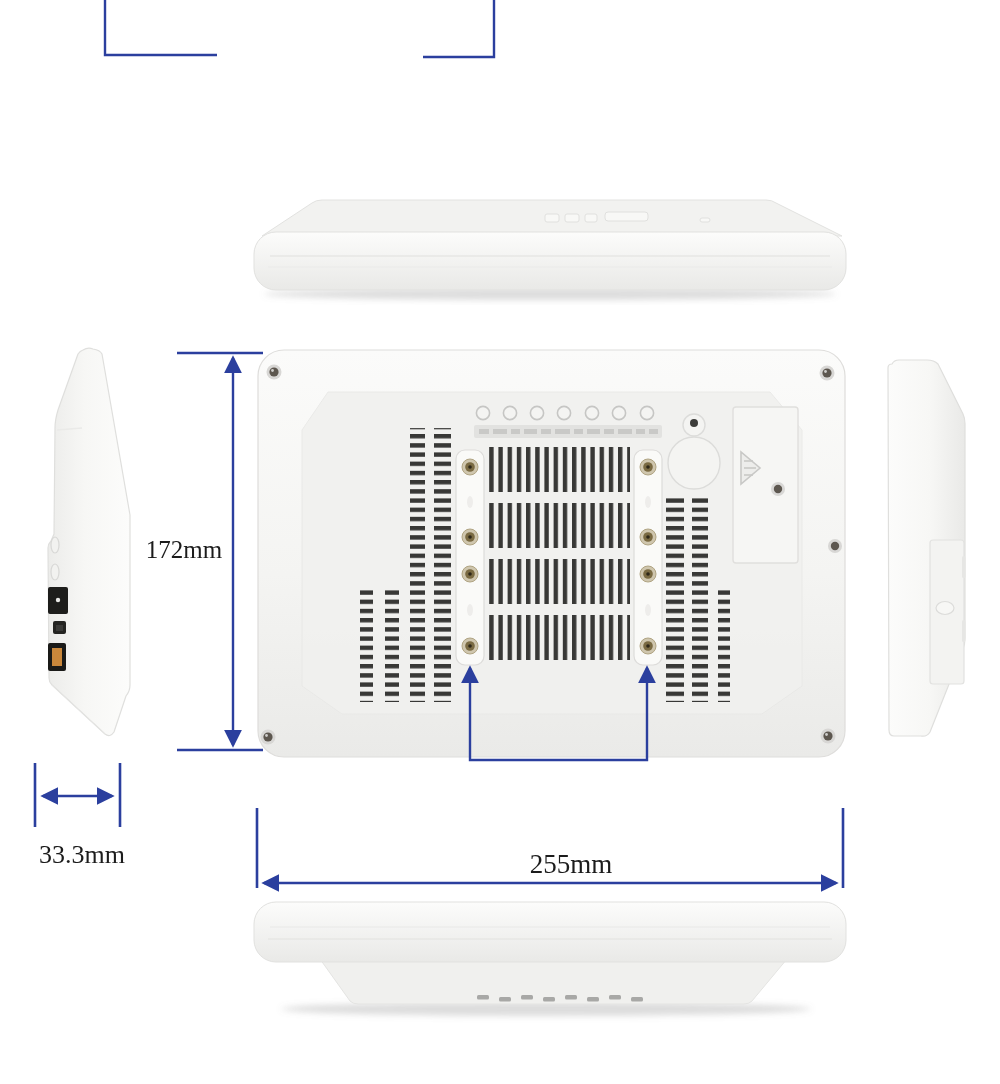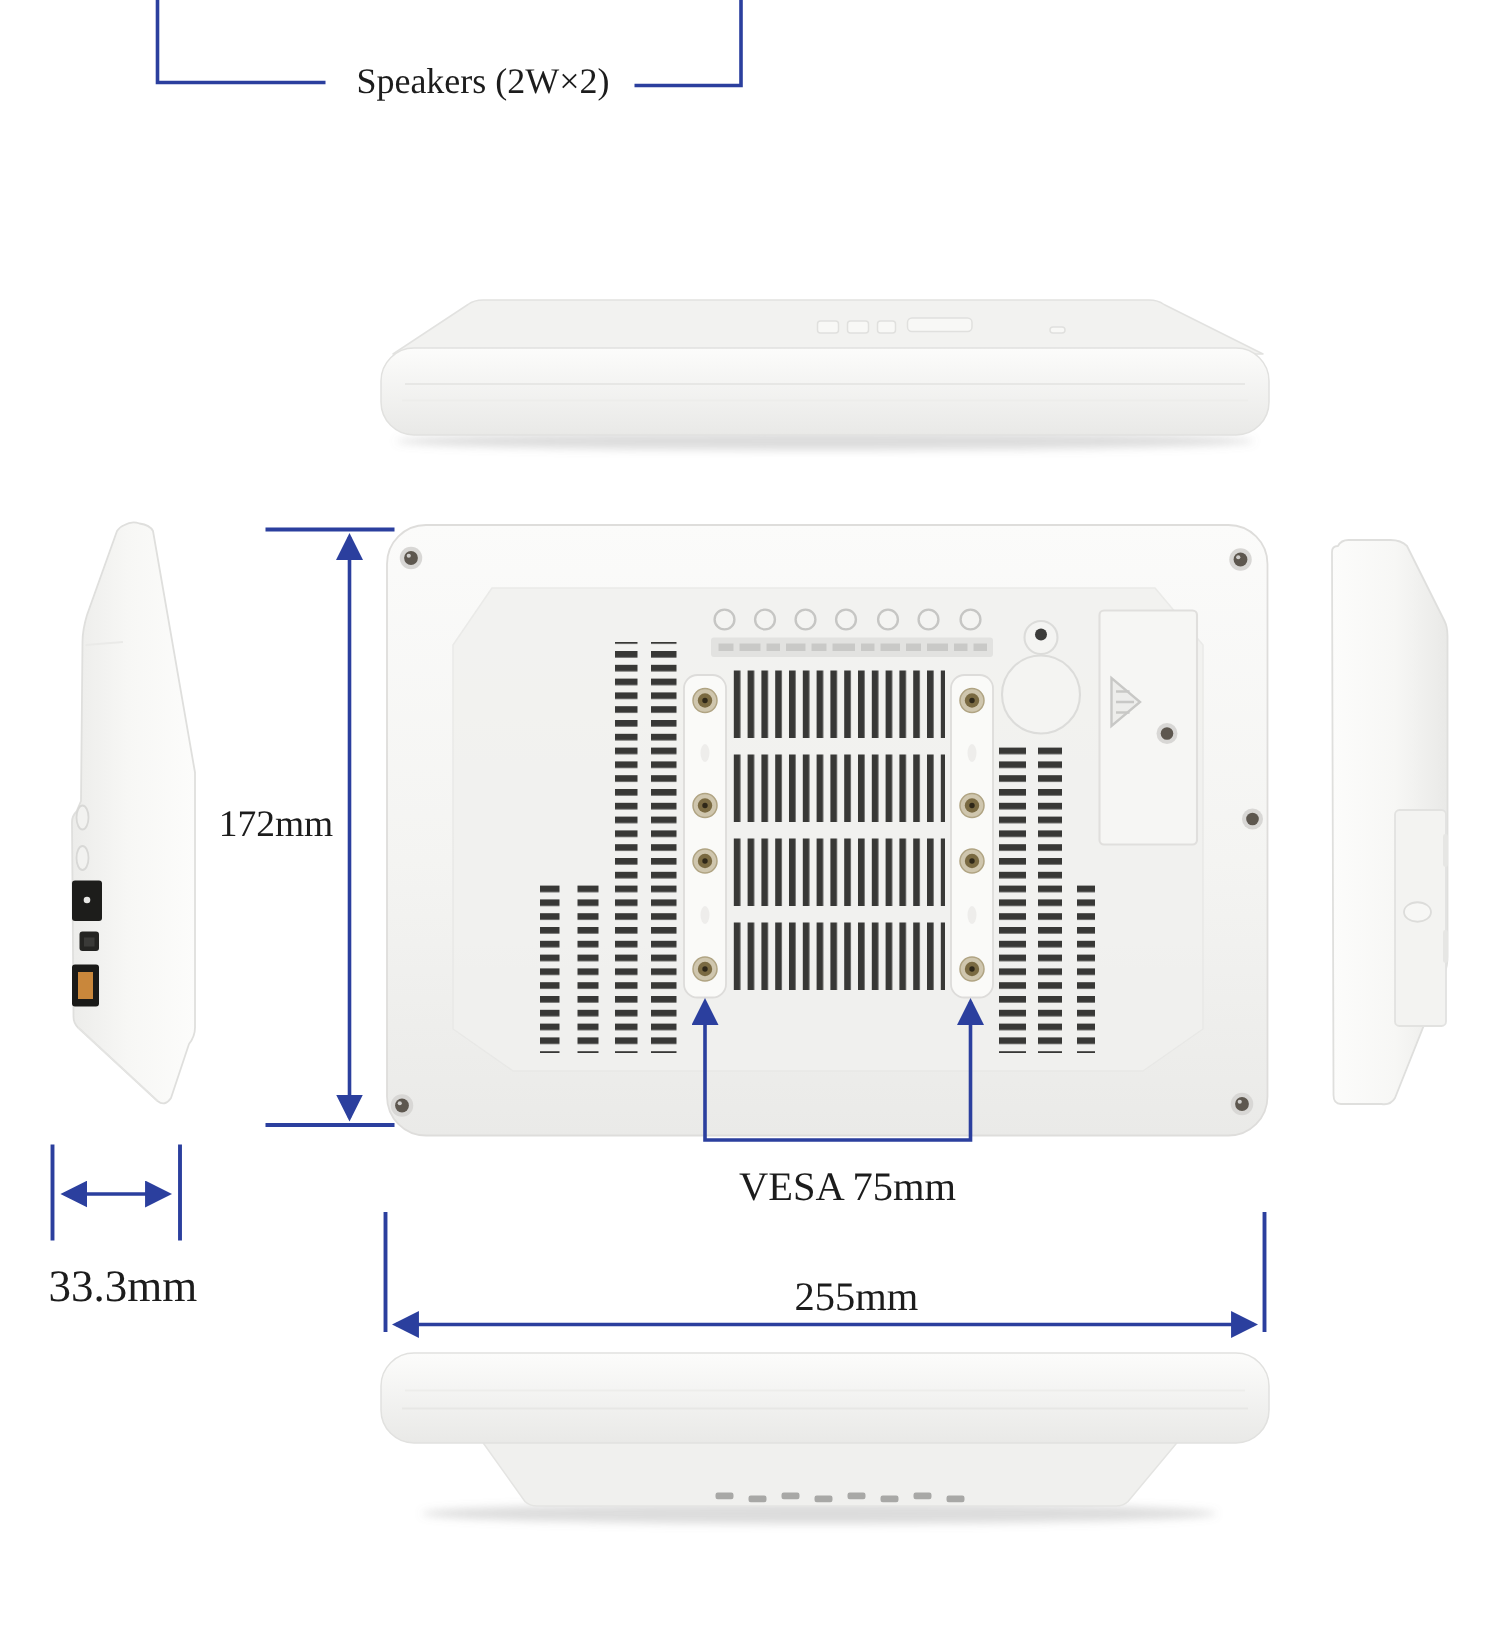--- a/index.html
+++ b/index.html
@@ -10,21 +10,21 @@
   .view{position:absolute;z-index:1;}
   .dim-overlay{position:absolute;left:0;top:0;z-index:3;pointer-events:none;}
   .label{
     position:absolute;z-index:4;color:#1c1c1c;text-align:center;
     font-family:"Liberation Serif",serif;line-height:1.1;white-space:nowrap;
   }
   .lbl-speakers{left:222px;top:42px;width:200px;font-size:24px;}
   .lbl-height{left:138px;top:536px;width:92px;font-size:25px;}
   .lbl-vesa{left:462px;top:777px;width:206px;font-size:27px;}
   .lbl-width{left:500px;top:850px;width:142px;font-size:27px;}
-  .lbl-depth{left:26px;top:841px;width:112px;font-size:30px;}
+  .lbl-depth{left:26px;top:841px;width:112px;font-size:26px;}
 </style>
 </head>
 <body>
 
 <div class="canvas">
 
   <svg width="0" height="0" style="position:absolute">
     <defs>
       <linearGradient id="gradBody" x1="0" y1="0" x2="0" y2="1">
         <stop offset="0" stop-color="#fbfbfa"></stop>
@@ -289,19 +289,17 @@
 
     <line x1="257" y1="808" x2="257" y2="888" stroke-width="2.6"></line>
     <line x1="843" y1="808" x2="843" y2="888" stroke-width="2.6"></line>
     <line x1="264" y1="883" x2="836" y2="883" stroke-width="2.4" marker-start="url(#arrow)" marker-end="url(#arrow)"></line>
 
     <line x1="35" y1="763" x2="35" y2="827" stroke-width="2.6"></line>
     <line x1="120" y1="763" x2="120" y2="827" stroke-width="2.6"></line>
     <line x1="43" y1="796" x2="112" y2="796" stroke-width="2.4" marker-start="url(#arrow)" marker-end="url(#arrow)"></line>
   </svg>
 
-  <div class="label lbl-speakers">Speakers (2W×2)</div>
   <div class="label lbl-height">172mm</div>
-  <div class="label lbl-vesa">VESA 75mm</div>
   <div class="label lbl-width">255mm</div>
   <div class="label lbl-depth">33.3mm</div>
 
 </div>
 
 </body></html>

